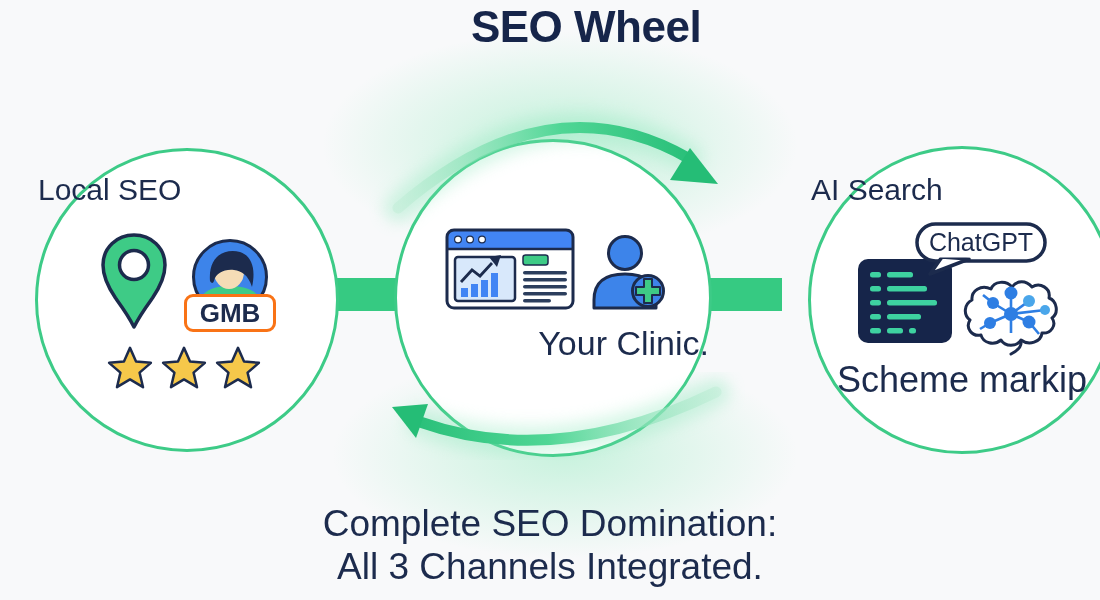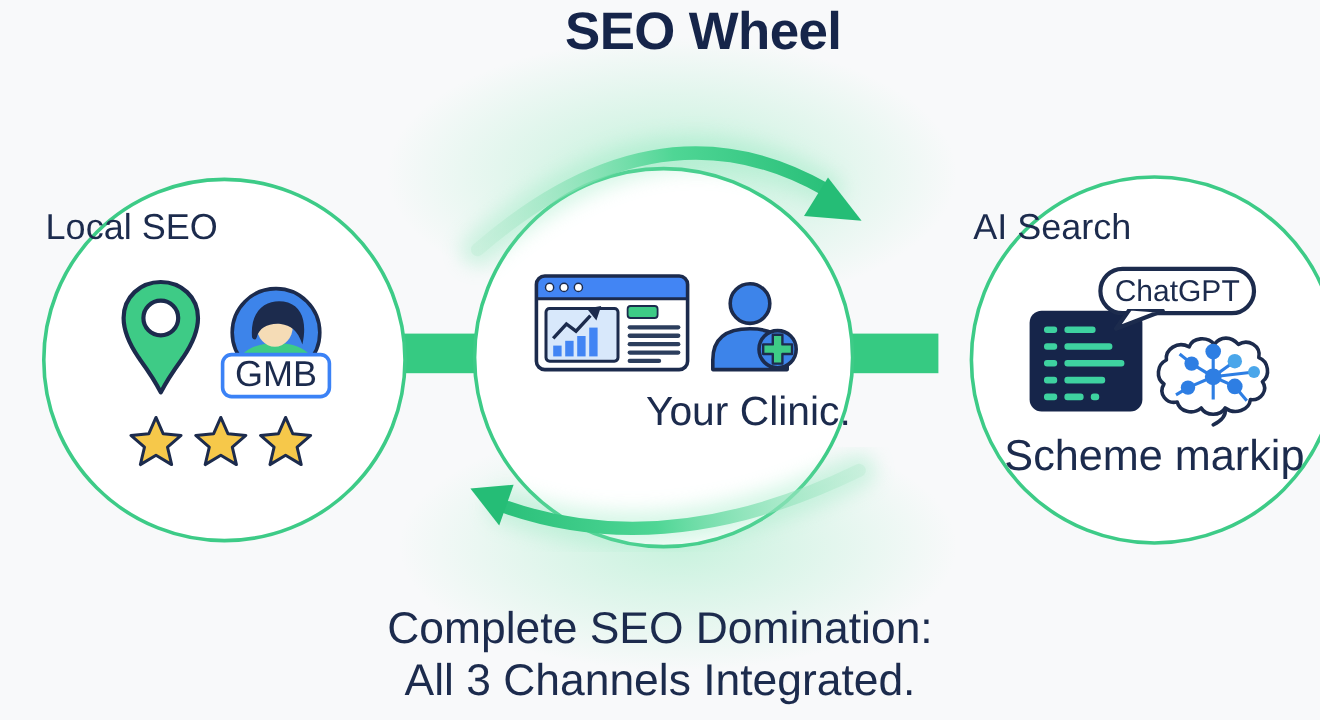--- a/index.html
+++ b/index.html
@@ -28,23 +28,23 @@
   .circle.local{left:35px;top:148px;width:304px;height:304px;}
   .circle.web{left:394px;top:139px;width:318px;height:318px;}
   .circle.ai{left:808px;top:146px;width:308px;height:308px;}
   .circle-label{
     position:absolute;left:0;width:100%;
     font-size:30px;font-weight:500;color:#1c2b4d;
   }
   .abs{position:absolute;}
   .gmb-badge{
     position:absolute;left:146px;top:143px;width:92px;height:38px;
-    background:#ffffff;border:3px solid #3b82f6;border-radius:9px;
+    background:#ffffff;border:3px solid #f97316;border-radius:9px;
     display:flex;align-items:center;justify-content:center;
-    font-size:30px;font-weight:400;color:#1c2b4d;box-sizing:border-box;z-index:3;
+    font-size:26px;font-weight:700;color:#1c2b4d;box-sizing:border-box;z-index:3;
   }
   .stars{position:absolute;left:68px;top:194px;display:flex;gap:6px;}
   .caption{
     position:absolute;left:0;width:100%;text-align:center;color:#1c2b4d;font-weight:500;
   }
   .caption.web-caption{top:182px;font-size:34px;text-align:right;}
   .caption.ai-caption{top:210px;font-size:36px;}
   .arcs{position:absolute;left:0;top:0;z-index:4;pointer-events:none;}
   .footer{
     position:absolute;top:503px;left:0;width:100%;text-align:center;

